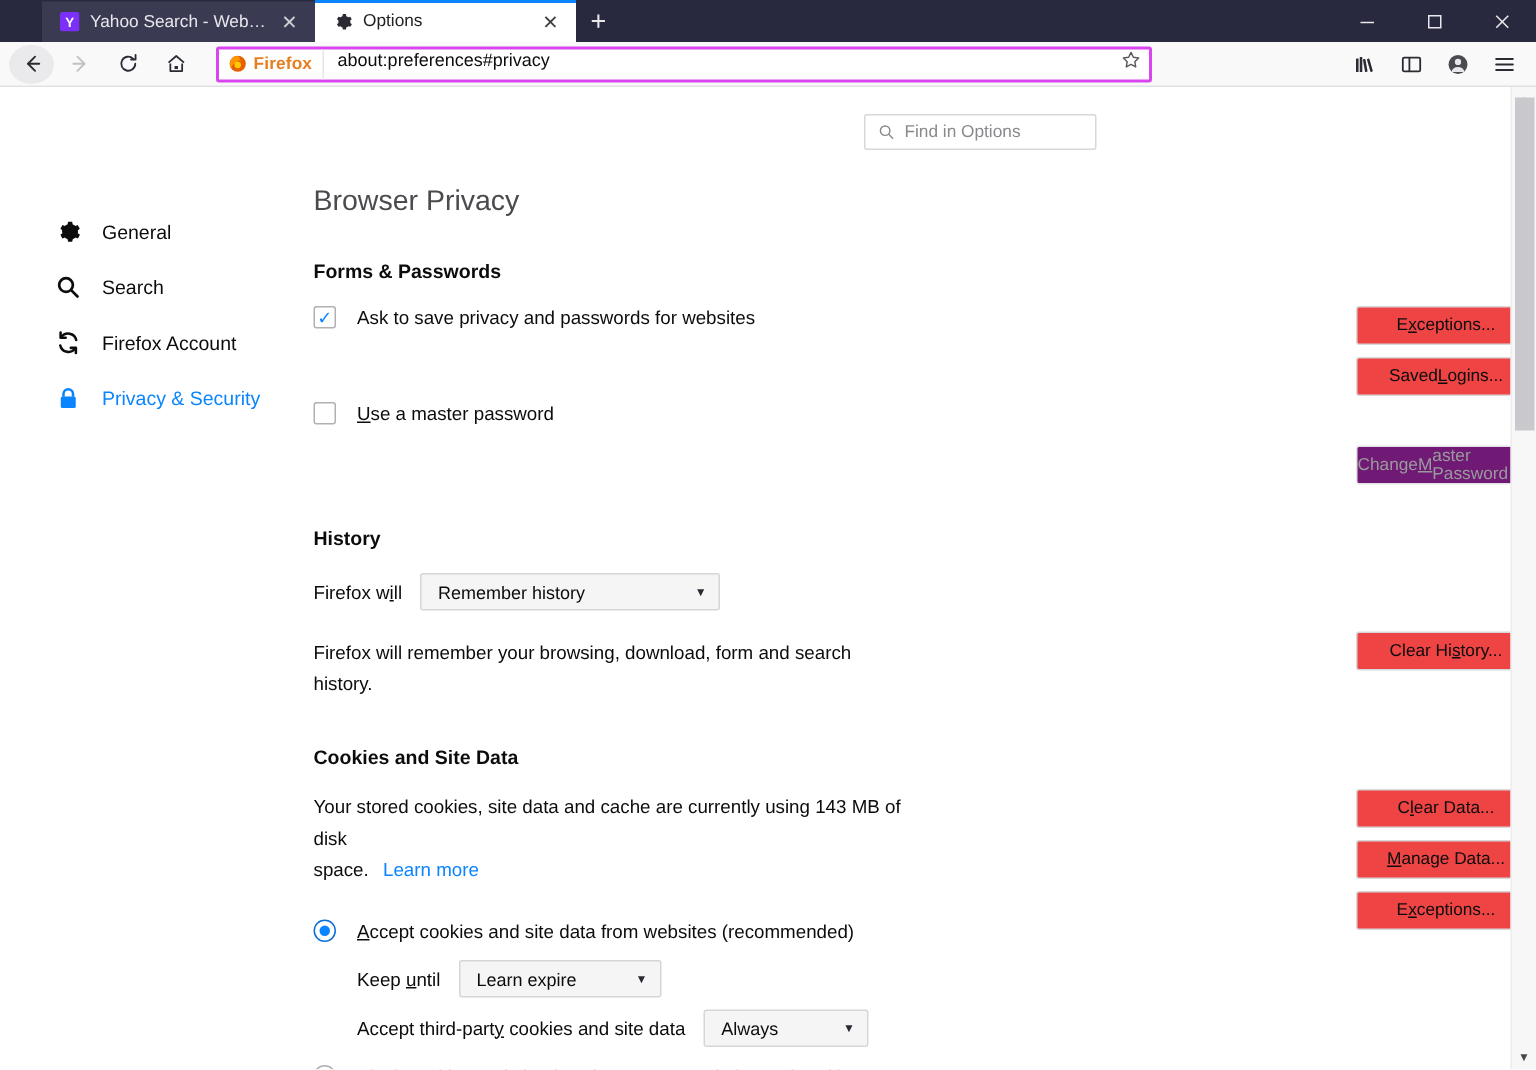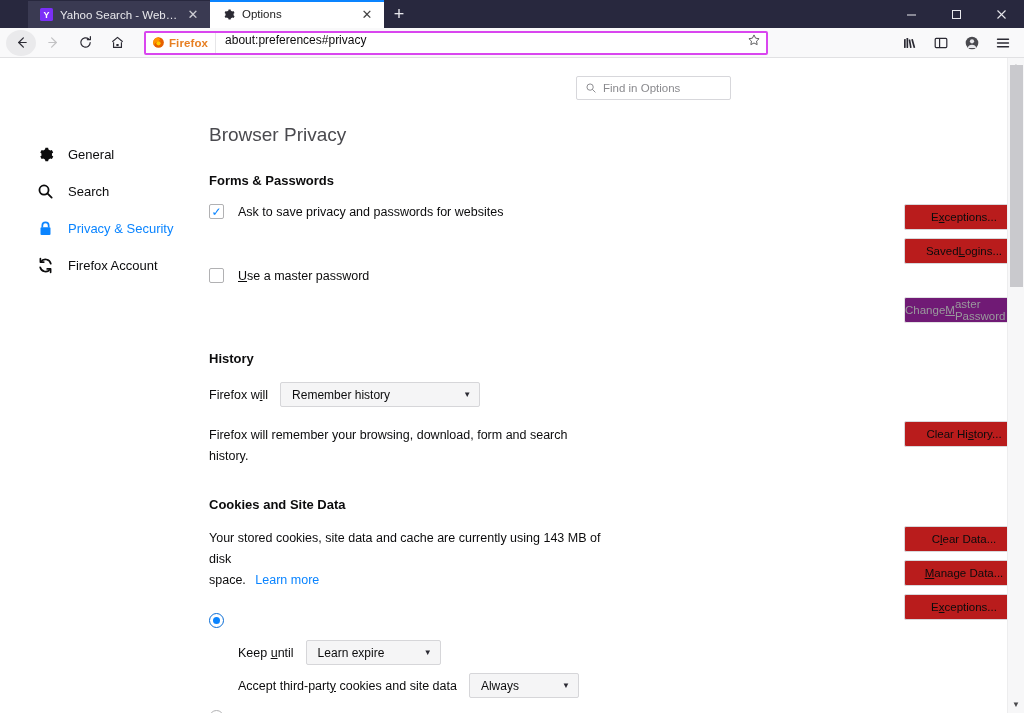--- a/index.html
+++ b/index.html
@@ -95,21 +95,21 @@
   
   .main { flex: 1; padding: 24px 0 0 24px; }
   .page-title { font-size: 19px; font-weight: 400; color: #4a4a4f; margin-bottom: 27px; }
   .section { margin-bottom: 6px; }
   .section-title { font-size: 13px; font-weight: bold; color: #0c0c0d; margin-bottom: 16px; }
   .row { display: flex; align-items: flex-start; }
   .row-left { flex: 1; }
   .row-right { width: 180px; display: flex; flex-direction: column; align-items: stretch; gap: 8px; }
 
   .btn {
-    height: 26px; background: #b91c1c; border: 1px solid #d8d8db; border-radius: 2px;
+    height: 26px; background: #ef4444; border: 1px solid #d8d8db; border-radius: 2px;
     font-size: 11.5px; color: #0c0c0d; display: flex; align-items: center; justify-content: center;
     font-family: "Liberation Sans", sans-serif;
   }
   .btn.disabled { color: #9a9a9d; background: #701a75; border-color: #e2e2e4; }
 
   .checkline { display: flex; align-items: center; gap: 14px; margin-bottom: 7px; }
   .cb {
     width: 15px; height: 15px; border: 1px solid #b1b1b3; border-radius: 2px; background: #fff;
     flex: 0 0 15px; display: flex; align-items: center; justify-content: center;
     font-size: 12px; color: #0a84ff; line-height: 1;
@@ -306,44 +306,44 @@
 
 
         <div class="nav-item">
           <span class="nav-icon">
             <svg width="17" height="17" viewBox="0 0 16 16" fill="none" stroke="#0c0c0d" stroke-width="1.7">
                 <circle cx="6.6" cy="6.6" r="4.3"></circle>
                 <line x1="9.8" y1="9.8" x2="13.8" y2="13.8" stroke-linecap="round"></line>
               </svg>
           </span>
           <span>Search</span>
-        </div>
-
-        <div class="nav-item selected">
-          <span class="nav-icon">
-            <svg width="17" height="17" viewBox="0 0 16 16">
-                <path d="M5 7V5.3a3 3 0 0 1 6 0V7" fill="none" stroke="#0a84ff" stroke-width="1.6"></path>
-                <rect x="3.3" y="6.9" width="9.4" height="7.2" rx="1" fill="#0a84ff"></rect>
-              </svg>
-          </span>
-          <span>Privacy &amp; Security</span>
         </div>
 
         <div class="nav-item">
           <span class="nav-icon">
             <svg width="17" height="17" viewBox="0 0 16 16" fill="none" stroke="#0c0c0d" stroke-width="1.6" stroke-linecap="round">
                 <path d="M13 6.3A5.2 5.2 0 0 0 3.6 4.6"></path>
                 <polyline points="3.2,1.6 3.2,4.8 6.4,4.8" stroke-linejoin="round"></polyline>
                 <path d="M3 9.7a5.2 5.2 0 0 0 9.4 1.7"></path>
                 <polyline points="12.8,14.4 12.8,11.2 9.6,11.2" stroke-linejoin="round"></polyline>
               </svg>
           </span>
           <span>Firefox Account</span>
         </div>
 
+        <div class="nav-item selected">
+          <span class="nav-icon">
+            <svg width="17" height="17" viewBox="0 0 16 16">
+                <path d="M5 7V5.3a3 3 0 0 1 6 0V7" fill="none" stroke="#0a84ff" stroke-width="1.6"></path>
+                <rect x="3.3" y="6.9" width="9.4" height="7.2" rx="1" fill="#0a84ff"></rect>
+              </svg>
+          </span>
+          <span>Privacy &amp; Security</span>
+        </div>
+
       </div>
 
       <div class="main">
 
         <div class="page-title">Browser Privacy</div>
 
         <div class="section">
           <div class="section-title">Forms &amp; Passwords</div>
           <div class="row">
             <div class="row-left">
@@ -388,20 +388,21 @@
           <div class="row">
             <div class="row-left">
               <div class="para">
                 <span>Your stored cookies, site data and cache are currently using 143 MB of disk</span><br>
                 <span>space.</span>
                 <span class="link" style="margin-left:6px;">Learn more</span>
               </div>
 
               <div class="radioline" style="margin-top:22px;">
                 <span class="rb on"></span>
+                <span class="lbl"><u class="ak">A</u>ccept cookies and site data from websites (recommended)</span>
               </div>
 
               <div class="inline-field" style="margin-left:29px;margin-top:12px;">
                 <span class="fld-label">Keep <u class="ak">u</u>ntil</span>
                 <div class="selectbox" style="width:135px;">
                   <span>Learn expire</span>
                   <span class="caret">▼</span>
                 </div>
               </div>
 

